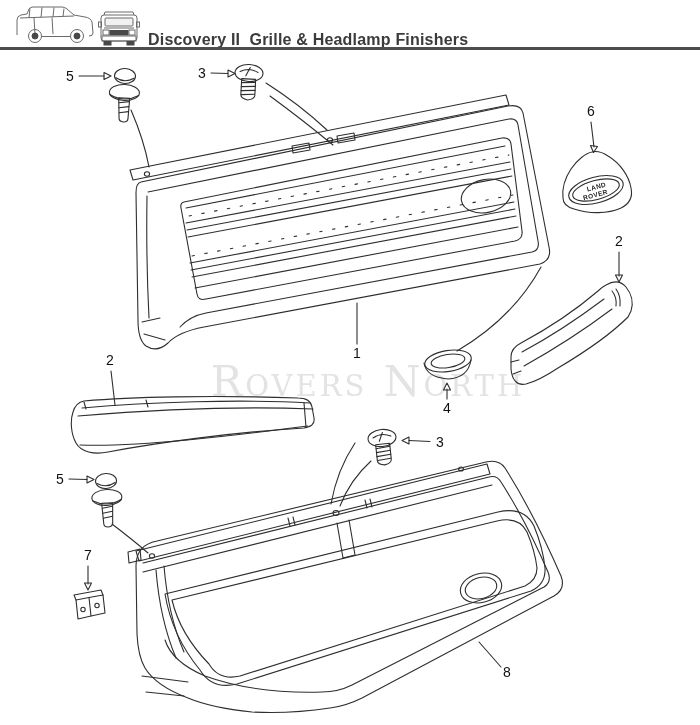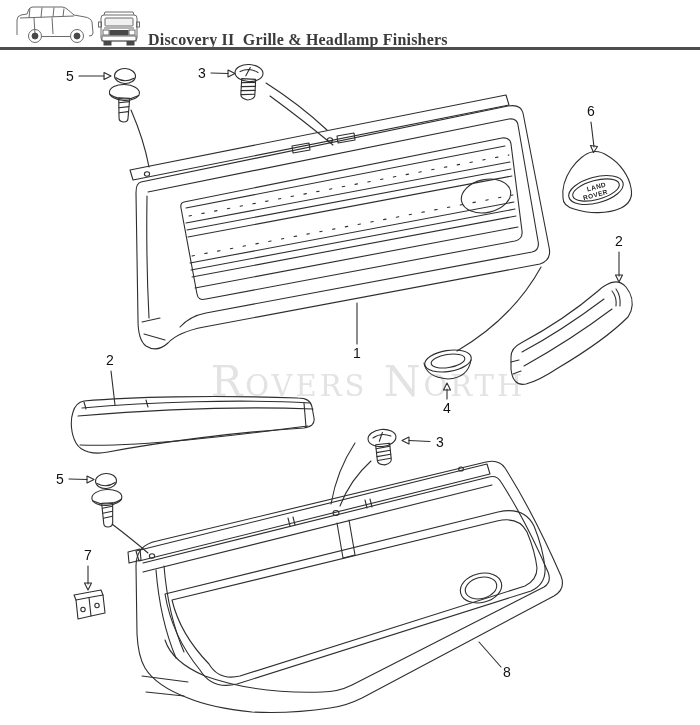--- a/index.html
+++ b/index.html
@@ -2,21 +2,21 @@
 <html><head>
 <meta charset="utf-8">
 <style>
   html,body{margin:0;padding:0;background:#fff;}
   .page{position:relative;width:700px;height:725px;background:#fff;overflow:hidden;
         font-family:"Liberation Sans",sans-serif;}
   .hdr-icon{position:absolute;top:5px;}
   .hdr-icon.side{left:12px;}
   .hdr-icon.front{left:98px;top:10px;}
   .title{position:absolute;left:148px;top:31px;font-size:16px;font-weight:bold;
-         color:#3b3b3b;letter-spacing:.2px;white-space:pre;font-family:Liberation Serif, serif;}
+         color:#3b3b3b;letter-spacing:.2px;white-space:pre;}
   .rule{position:absolute;left:0;top:47px;width:700px;height:3px;background:#4e4e4e;}
   svg.diagram{position:absolute;left:0;top:0;}
   
   svg.diagram path,svg.diagram ellipse,svg.diagram circle,svg.diagram line,svg.diagram polygon{
     fill:none;stroke:#2e2e2e;stroke-width:1.1;stroke-linecap:round;stroke-linejoin:round;}
   svg .fw{fill:#fff;}
   svg .thin{stroke-width:.8;stroke:#4a4a4a;}
   svg .teeth{stroke-width:8;stroke-dasharray:2.5,10.5;stroke:#333;stroke-linecap:butt;}
   svg .lead{stroke-width:1;stroke:#333;}
   svg .ah{fill:#111;stroke:none;}

